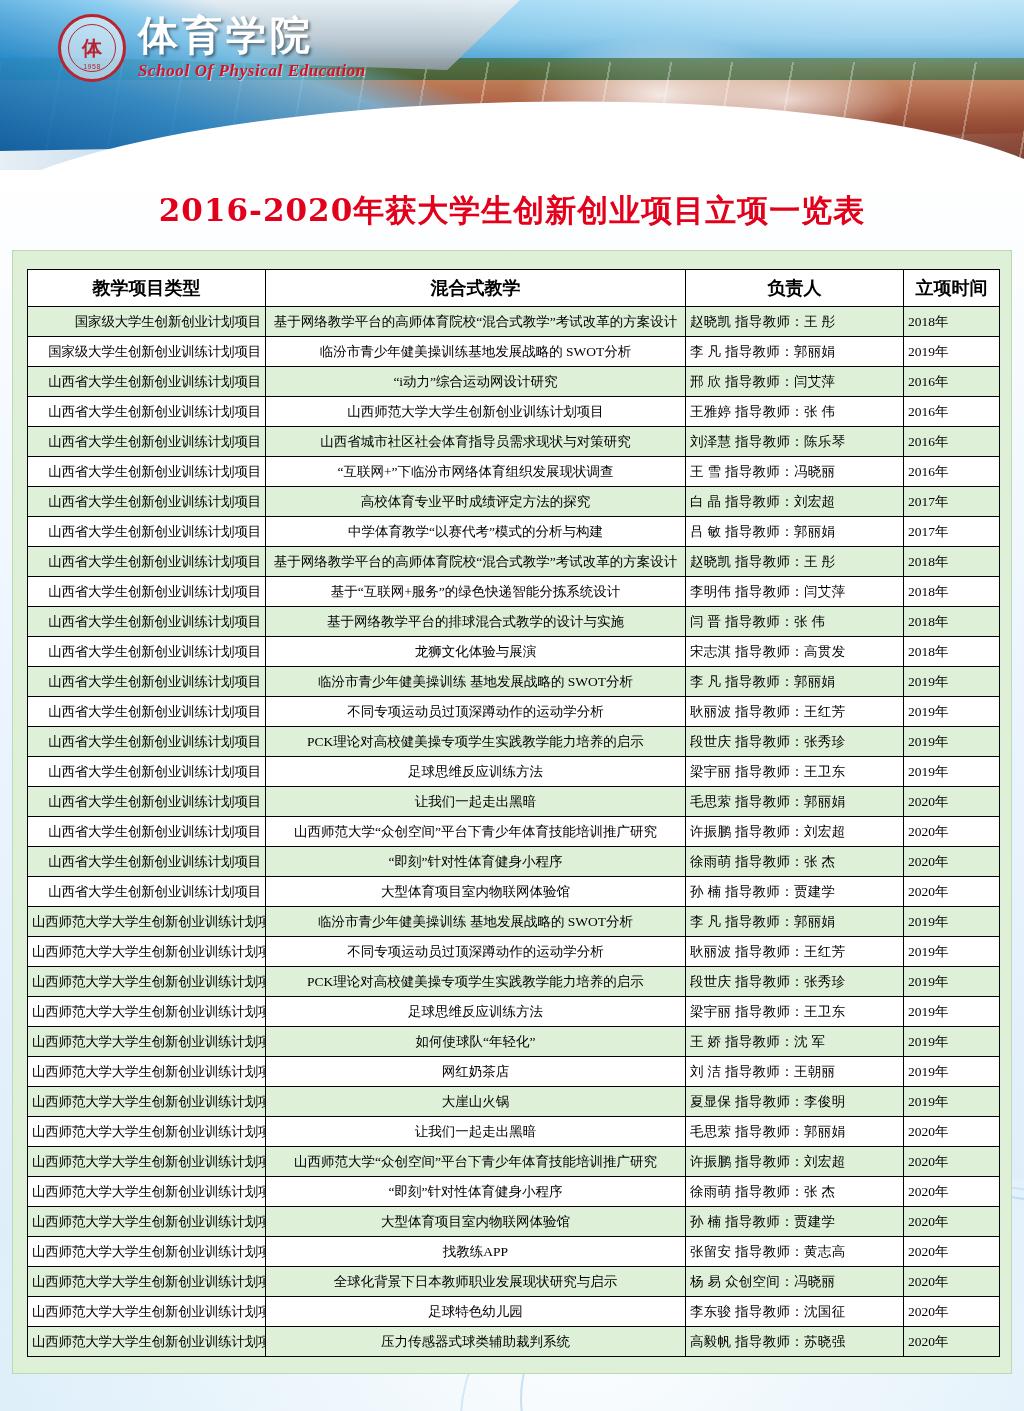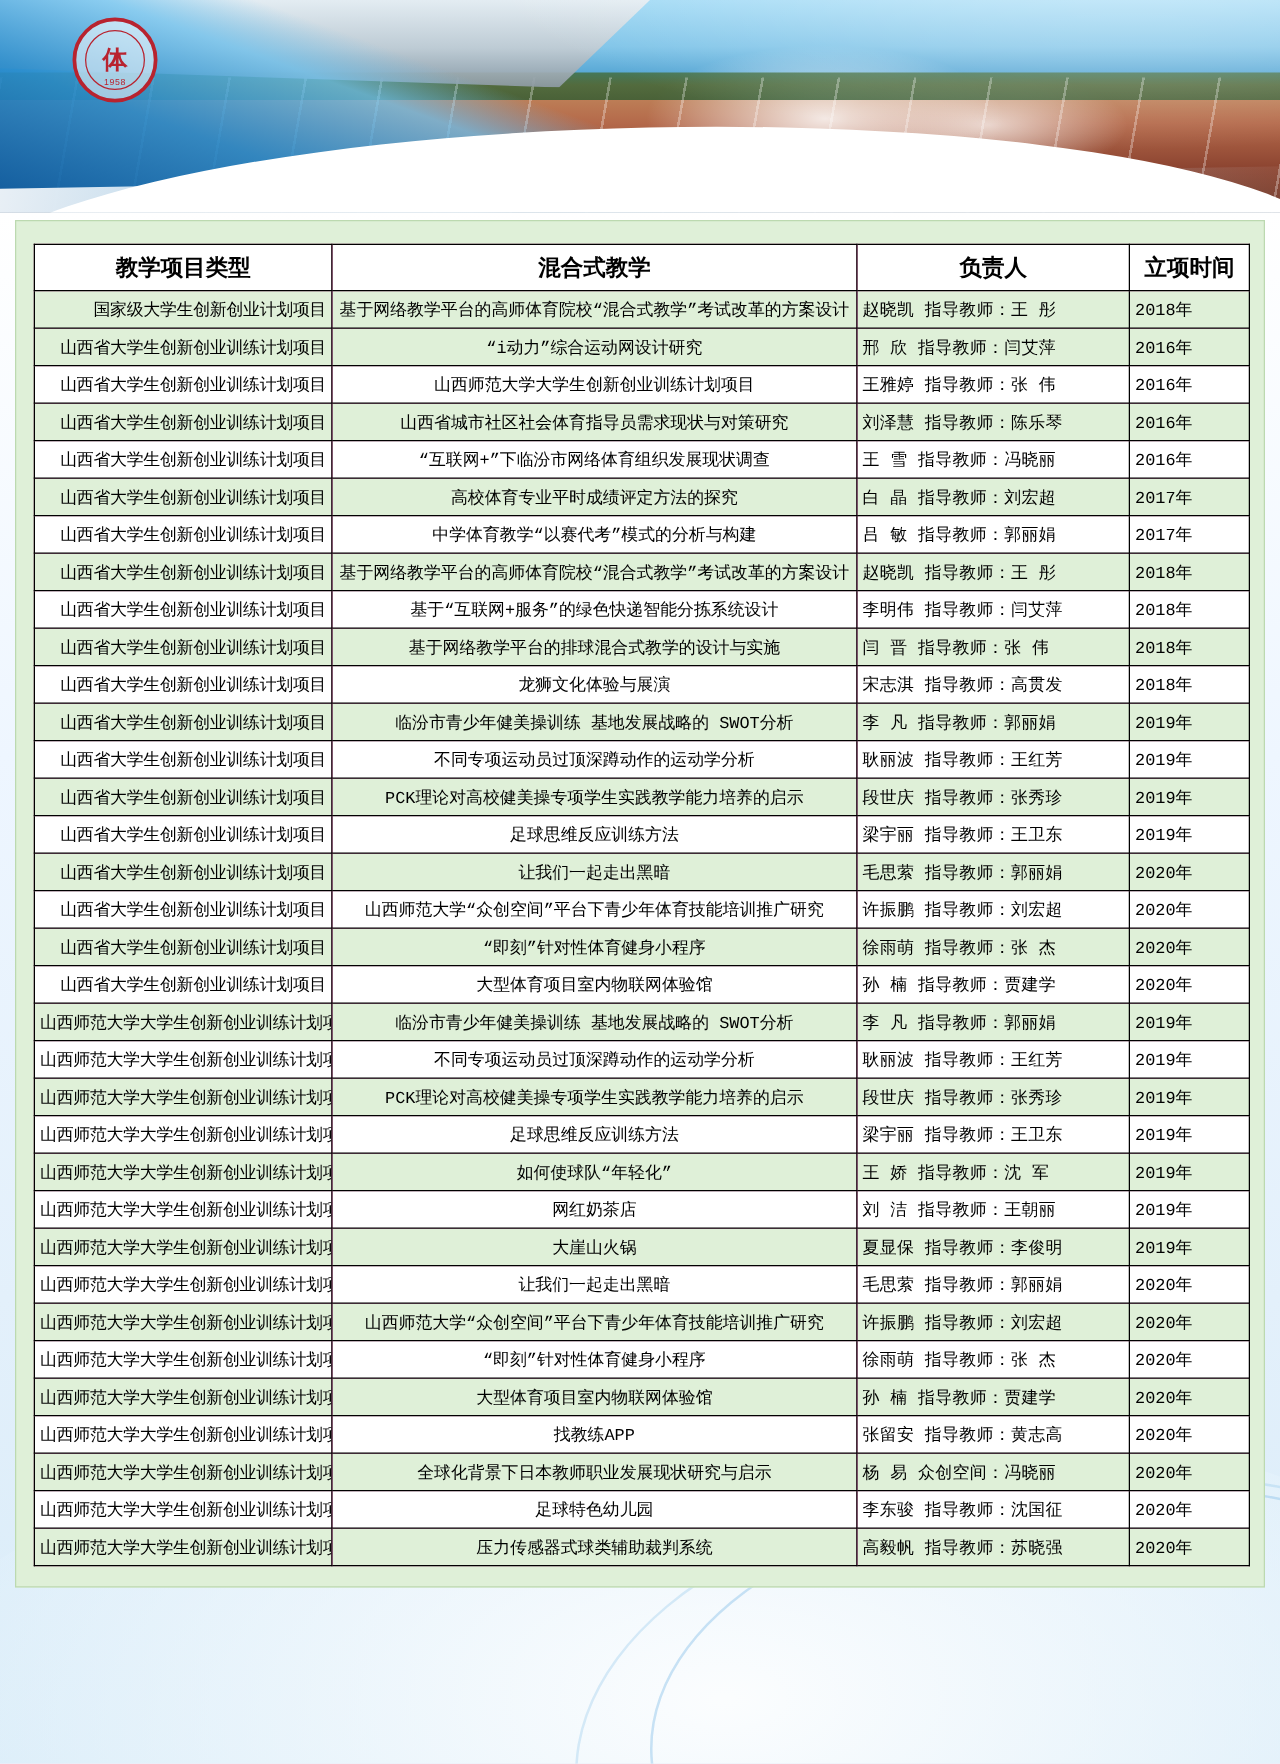--- a/index.html
+++ b/index.html
@@ -191,22 +191,22 @@
     background: #dff0d8;
     border: 1px solid #bcd9b0;
     padding: 18px 14px 16px 14px;
     box-sizing: border-box;
   }
 
   table.data {
     width: 100%;
     border-collapse: collapse;
     table-layout: fixed;
-    font-family: Liberation Mono, monospace;
-    background: #f9a8d4;
+    font-family: Liberation Serif, serif;
+    background: #7dd3fc;
   }
   table.data col.c0 { width: 238px; }
   table.data col.c1 { width: 420px; }
   table.data col.c2 { width: 218px; }
   table.data col.c3 { width: 96px; }
 
   table.data th, table.data td {
     border: 1px solid #000000;
     padding: 0 4px;
     height: 29px;
@@ -253,28 +253,33 @@
   <div class="stadium-roof"></div>
   <div class="banner-sweep"></div>
   <div class="banner-stripe"></div>
   <div class="banner-bottom-curve"></div>
 
   <div class="logo-wrap">
     <div class="seal">
       <span class="seal-inner">体</span>
       <span class="seal-year">1958</span>
     </div>
+    <div>
+      <div class="title-cn">体育学院</div>
+      <div class="title-en">School Of Physical Education</div>
+    </div>
   </div>
 </div>
 
 <div class="page">
   <div class="bg-swoosh"></div>
   <div class="bg-arc"></div>
   <div class="bg-arc2"></div>
 
+  <div class="doc-title">2016-2020年获大学生创新创业项目立项一览表</div>
 
   <div class="table-frame">
     <table class="data">
       <colgroup>
         <col class="c0">
           <col class="c1">
           <col class="c2">
           <col class="c3">
       </colgroup>
       <thead>
@@ -285,20 +290,26 @@
           <th>立项时间</th>
         </tr>
       </thead>
       <tbody id="tbody">
           <tr class="alt">
             <td class="cat">国家级大学生创新创业计划项目</td>
             <td class="name">基于网络教学平台的高师体育院校“混合式教学”考试改革的方案设计</td>
             <td class="person">赵晓凯 指导教师：王  彤</td>
             <td class="year">2018年</td>
           </tr>
+          <tr class="plain">
+            <td class="cat">国家级大学生创新创业训练计划项目</td>
+            <td class="name center">临汾市青少年健美操训练基地发展战略的 SWOT分析</td>
+            <td class="person">李  凡 指导教师：郭丽娟</td>
+            <td class="year">2019年</td>
+          </tr>
           <tr class="alt">
             <td class="cat">山西省大学生创新创业训练计划项目</td>
             <td class="name center">“i动力”综合运动网设计研究</td>
             <td class="person">邢  欣 指导教师：闫艾萍</td>
             <td class="year">2016年</td>
           </tr>
           <tr class="plain">
             <td class="cat">山西省大学生创新创业训练计划项目</td>
             <td class="name center">山西师范大学大学生创新创业训练计划项目</td>
             <td class="person">王雅婷 指导教师：张  伟</td>

